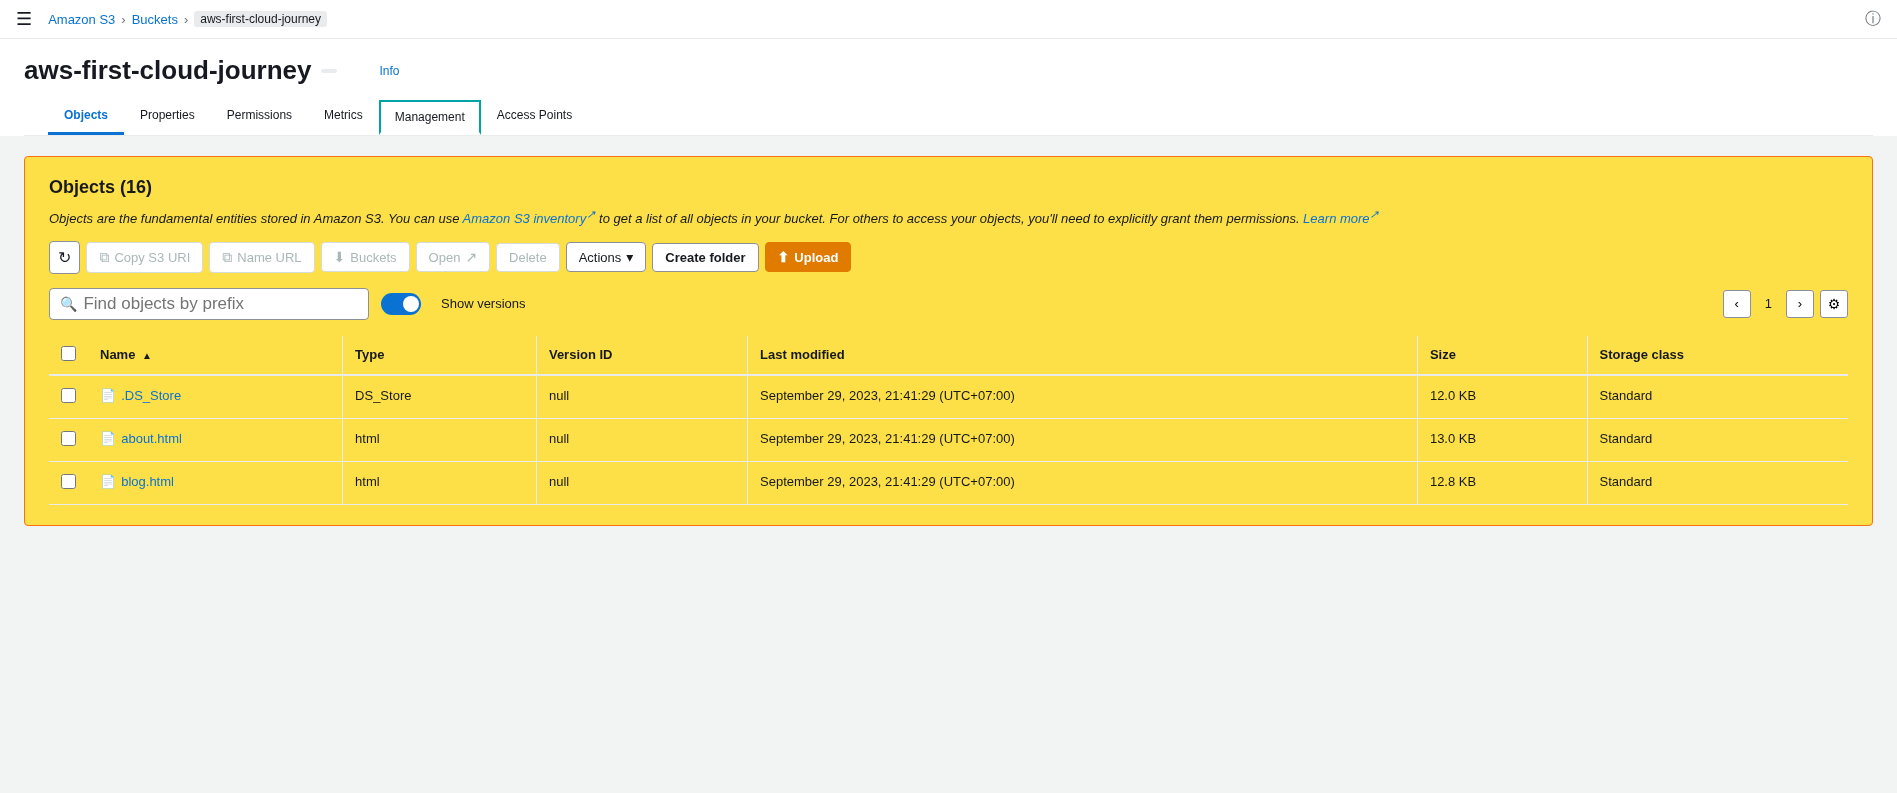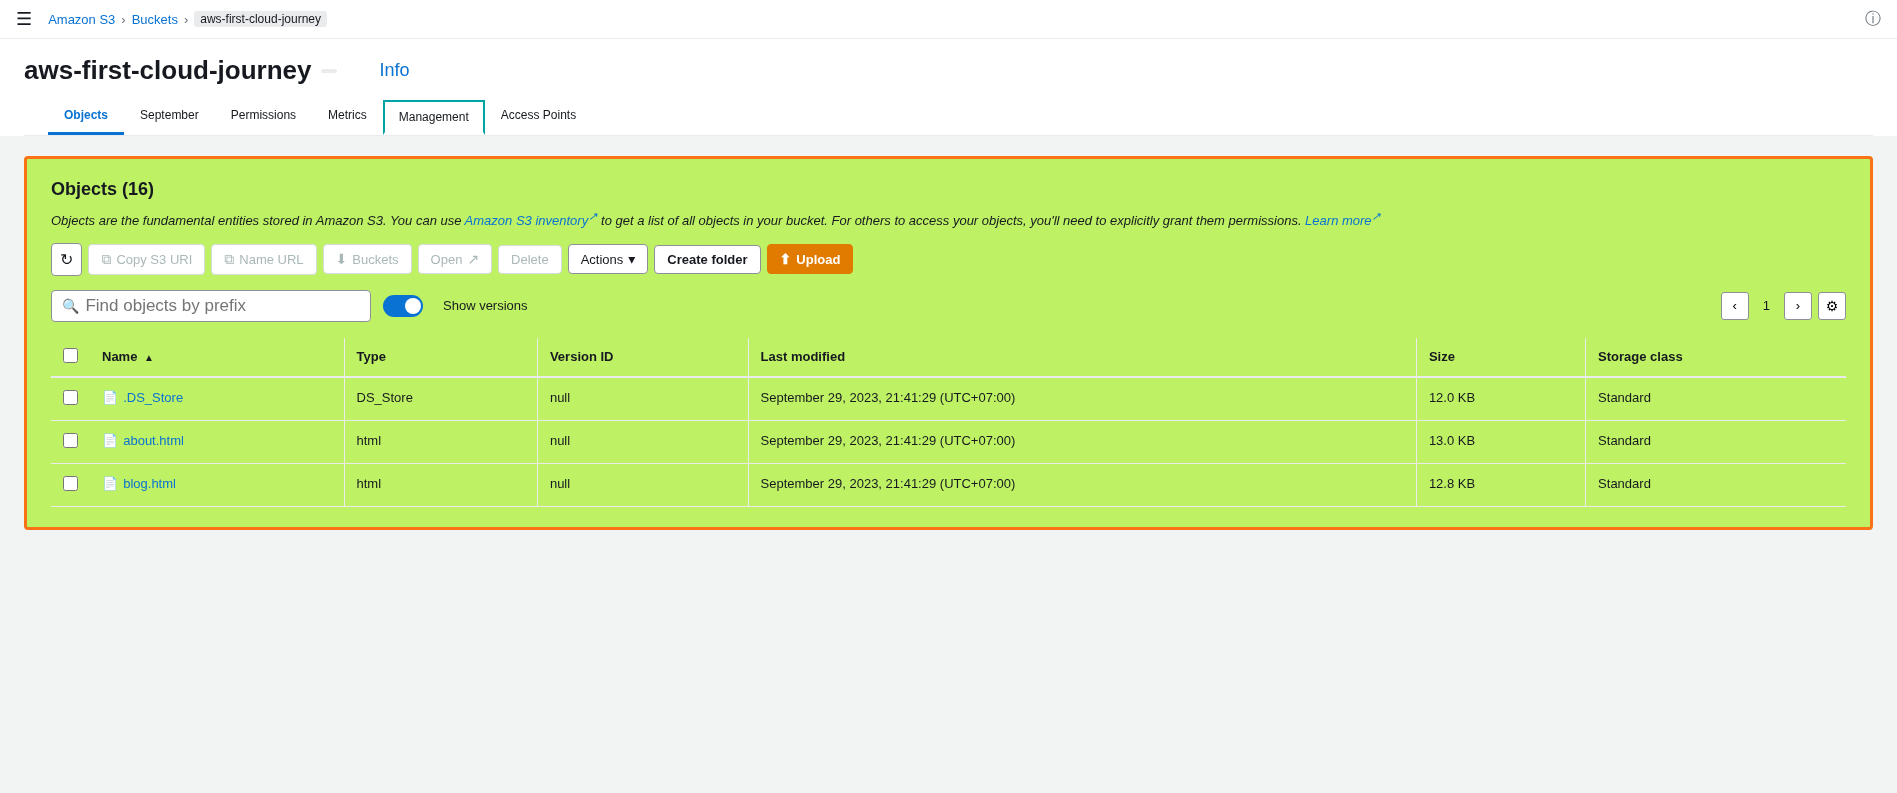--- a/index.html
+++ b/index.html
@@ -66,21 +66,21 @@
     }
     .title-badge {
       background: #e9ebed;
       color: #687078;
       padding: 2px 8px;
       border-radius: 3px;
       font-size: 12px;
     }
     .info-link {
       color: #0972d3;
-      font-size: 18px;
+      font-size: 12px;
       text-decoration: none;
       cursor: pointer;
       padding-left: 32px;
     }
     .tabs {
       display: flex;
       align-items: flex-end;
       gap: 0;
       border-bottom: 1px solid #e9ebed;
       background: #fff;
@@ -103,23 +103,23 @@
     .tab.management-focused {
       border: 2px solid #00a4a6;
       border-bottom: 3px solid transparent;
       color: #16191f;
       padding: 8px 14px;
     }
     .main-content {
       padding: 20px 24px;
     }
     .card {
-      background: #bef264;
+      background: #fde047;
       border-radius: 4px;
-      border: 3px solid #f97316;
+      border: 1px solid #f97316;
       padding: 20px 24px;
     }
     .card-title {
       font-size: 18px;
       font-weight: 700;
       margin-bottom: 8px;
     }
     .card-description {
       font-size: 13px;
       color: #16191f;
@@ -323,21 +323,21 @@
 
 <div class="page-header">
   <div class="page-title-row">
     <h1 class="page-title">aws-first-cloud-journey</h1>
     <span class="title-badge"></span>
     <a href="#" class="info-link">Info</a>
   </div>
 
   <div class="tabs">
     <a class="tab active">Objects</a>
-    <a class="tab">September</a>
+    <a class="tab">Properties</a>
     <a class="tab">Permissions</a>
     <a class="tab">Metrics</a>
     <a class="tab management-focused">Management</a>
     <a class="tab">Access Points</a>
   </div>
 </div>
 
 <div class="main-content">
   <div class="card">
 

